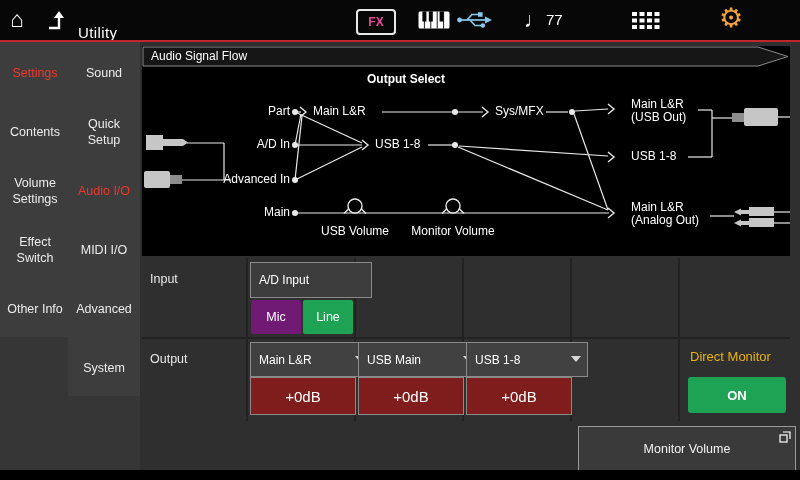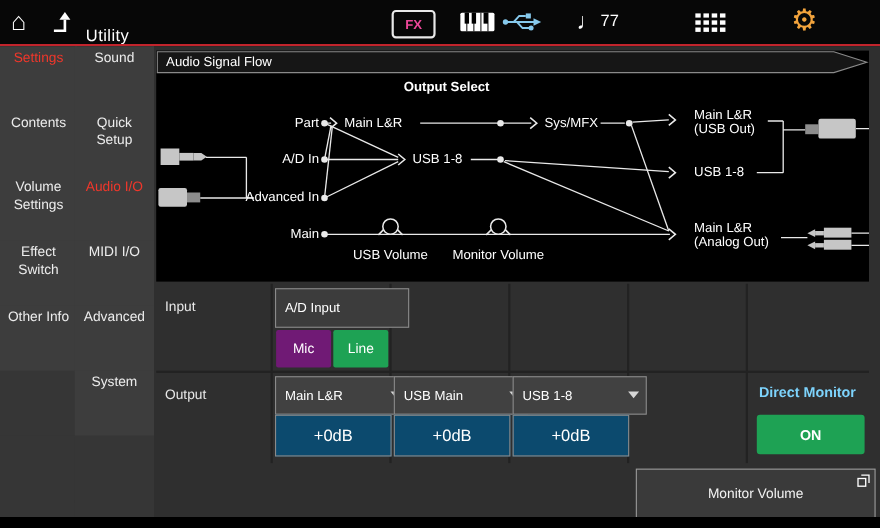--- a/index.html
+++ b/index.html
@@ -7,42 +7,42 @@
        font-family:"Liberation Sans",sans-serif;}
   .topbar{position:absolute;left:0;top:0;width:800px;height:40px;background:#070707}
   .glyph{position:absolute;color:#fff;line-height:1}
   .title{position:absolute;left:78px;top:24px;color:#fff;font-size:15px;letter-spacing:.4px}
   .fx-badge{position:absolute;left:356px;top:9px;width:36px;height:22px;border:2px solid #e8e8e8;
             border-radius:4px;color:#ec4899;font-size:12px;font-weight:bold;
             display:flex;align-items:center;justify-content:center}
   .redline{position:absolute;left:0;top:40px;width:800px;height:2px;background:#c2242c}
   .mainbg{position:absolute;left:138px;top:42px;width:662px;height:428px;background:#2f2f2f}
   .scell{position:absolute;background:#3d3d3d;color:#ececec;font-size:12.5px;line-height:16px;
-         display:flex;align-items:flex-start;justify-content:center;text-align:center;padding:2px}
+         display:flex;align-items:center;justify-content:center;text-align:center;padding:2px}
   .scell.filler{background:#363636}
   .scell span.active{color:#ef372b}
   .flow{position:absolute;left:142px;top:46px;width:648px;height:210px;background:#000}
   .flow svg{position:absolute;left:0;top:0}
   .flow-header{position:absolute;left:9px;top:3px;color:#fff;font-size:12px;font-weight:normal}
   .flow-label{position:absolute;color:#fff;font-size:12px;line-height:13px;white-space:nowrap}
   .flow-label.center{text-align:center}
   .io-label{position:absolute;color:#e8e8e8;font-size:12.5px}
   .vdiv{position:absolute;width:2px;background:#222;top:258px;height:163px}
   .hdiv{position:absolute;height:2px;background:#222}
   .hbox{position:absolute;background:#3c3c3c;border:1px solid #8a8a8a;color:#fff;font-size:12px;
         display:flex;align-items:center;padding:0 8px}
   .btn{position:absolute;border-radius:2px;color:#fff;font-size:12.5px;
        display:flex;align-items:center;justify-content:center}
   .dd{position:absolute;width:104px;height:33px;background:#414141;border:1px solid #8a8a8a;color:#fff;
       font-size:12px;display:flex;align-items:center;padding:0 8px}
   .caret{position:absolute;right:6px;top:13px;width:0;height:0;border-left:5px solid transparent;
          border-right:5px solid transparent;border-top:6px solid #d6d6d6}
-  .val{position:absolute;width:104px;height:36px;background:#0c4a6e;border:1px solid #8a8a8a;color:#fff;
+  .val{position:absolute;width:104px;height:36px;background:#7f1d1d;border:1px solid #8a8a8a;color:#fff;
        font-size:15px;display:flex;align-items:center;justify-content:center}
-  .dm{position:absolute;color:#7dd3fc;font-size:13px;font-weight:bold}
+  .dm{position:absolute;color:#eab308;font-size:13px;font-weight:normal}
   .onbtn{position:absolute;background:#1ea254;border-radius:3px;color:#fff;font-weight:bold;font-size:13px;
          display:flex;align-items:center;justify-content:center}
   .mv{position:absolute;left:578px;top:426px;width:216px;height:44px;background:#3a3a3a;
       border:1px solid #9a9a9a;color:#f2f2f2;font-size:12.5px;
       display:flex;align-items:center;justify-content:center}
   .bottom{position:absolute;left:0;top:470px;width:800px;height:10px;background:#000}
 </style>
 </head>
 <body>
 

